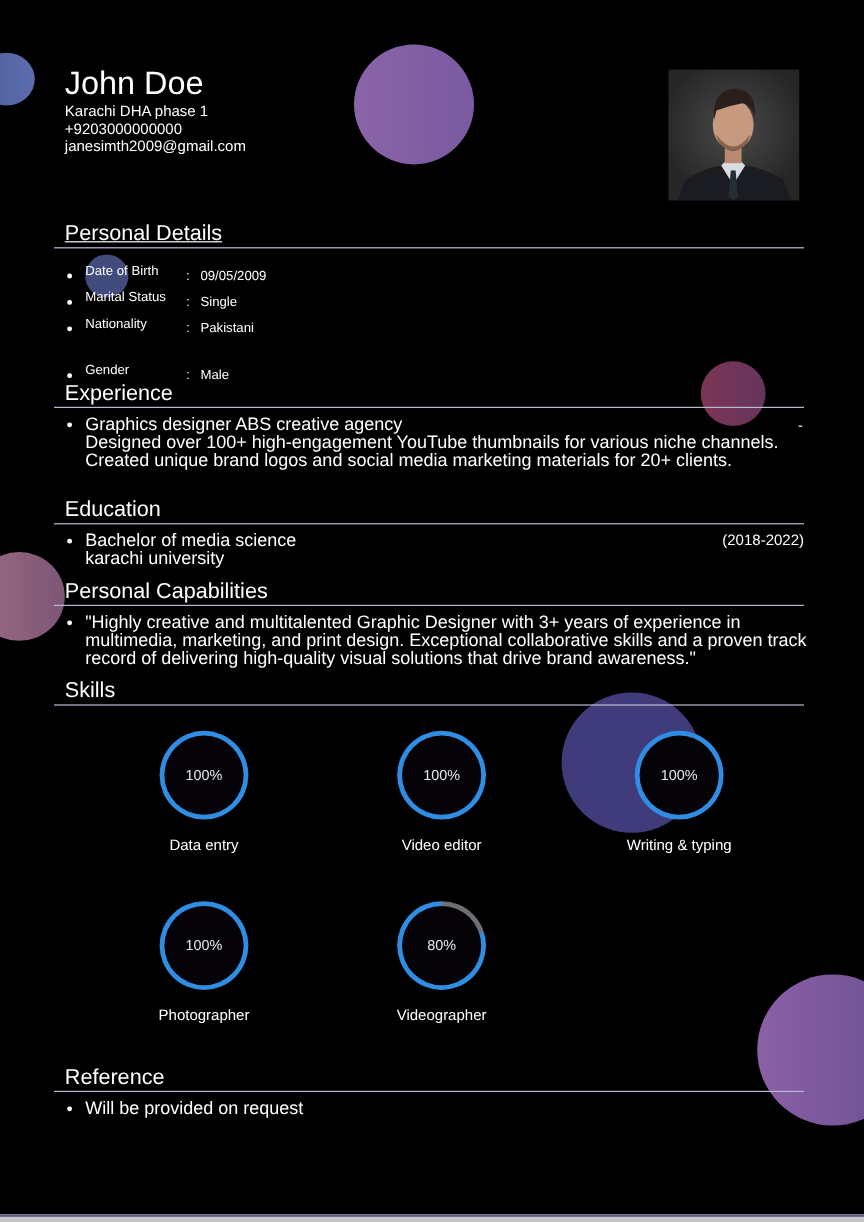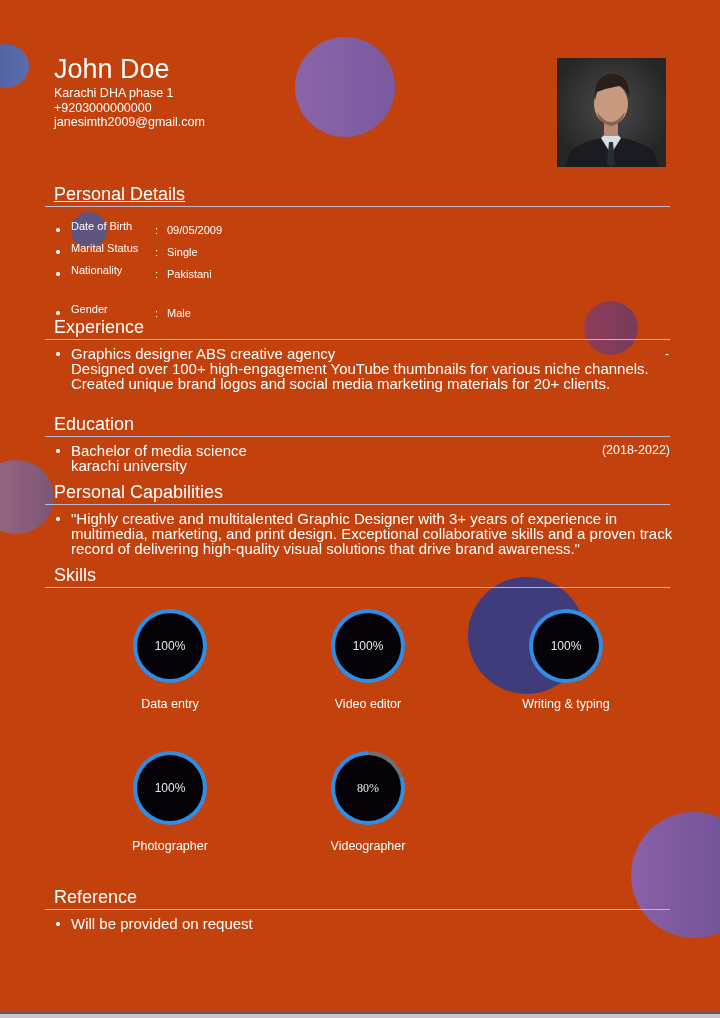--- a/index.html
+++ b/index.html
@@ -1,17 +1,17 @@
 <!DOCTYPE html>
 <html><head>
 <meta charset="utf-8">
 <style>
   html,body{margin:0;padding:0;}
   body{width:720px;height:1018px;overflow:hidden;background:#c9c9cf;font-family:"Liberation Sans","DejaVu Sans",sans-serif;}
-  .page{position:relative;width:720px;height:1012px;background:#c2410c;overflow:hidden;color:#fff;}
+  .page{position:relative;width:720px;height:1012px;background:#000000;overflow:hidden;color:#fff;}
   .page-bottom{position:absolute;left:0;top:1012px;width:720px;height:6px;background:#c6c6cc;border-top:2px solid #5c5a7a;}
   .blob{position:absolute;border-radius:50%;z-index:0;}
   .content{position:absolute;left:0;top:0;width:720px;height:1012px;z-index:1;}
   .name{position:absolute;left:54px;top:54px;font-size:27px;line-height:30px;}
   .contact{position:absolute;left:54px;top:86px;font-size:12.5px;line-height:14.5px;}
   .photo{position:absolute;left:557px;top:58px;width:109px;height:109px;background:radial-gradient(circle at 50% 45%,#4a4a4a,#262626 75%);overflow:hidden;}
   .section-title{position:absolute;left:54px;font-size:18px;line-height:22px;}
   .rule{position:absolute;left:45px;width:625px;height:1px;background:#bcbad3;}
   .bullet-list{position:absolute;left:54px;margin:0;padding:0;list-style:none;font-size:15px;}
   .bullet-list li{position:relative;padding-left:17px;line-height:15px;}
@@ -137,21 +137,21 @@
       </div>
       <div class="skill-label">Writing &amp; typing</div>
     </div>
     <div class="skill" style="left:100px;top:751px;">
       <div class="ring" style="background: rgb(47, 141, 228);">
         <div class="ring-inner">100%</div>
       </div>
       <div class="skill-label">Photographer</div>
     </div>
     <div class="skill" style="left:298px;top:751px;">
-      <div class="ring" style="background: conic-gradient(from 72deg, rgb(47, 141, 228) 0deg, rgb(47, 141, 228) 288deg, rgb(110, 110, 116) 288deg, rgb(110, 110, 116) 360deg); font-family: Liberation Serif, serif;">
+      <div class="ring" style="background: conic-gradient(from 72deg, rgb(47, 141, 228) 0deg, rgb(47, 141, 228) 288deg, rgb(110, 110, 116) 288deg, rgb(110, 110, 116) 360deg);">
         <div class="ring-inner">80%</div>
       </div>
       <div class="skill-label">Videographer</div>
     </div>
 
     <div class="section-title" style="top:886px;">Reference</div>
     <div class="rule" style="top:909px;"></div>
     <ul class="bullet-list" style="top:916px;">
       <li>Will be provided on request</li>
     </ul>

